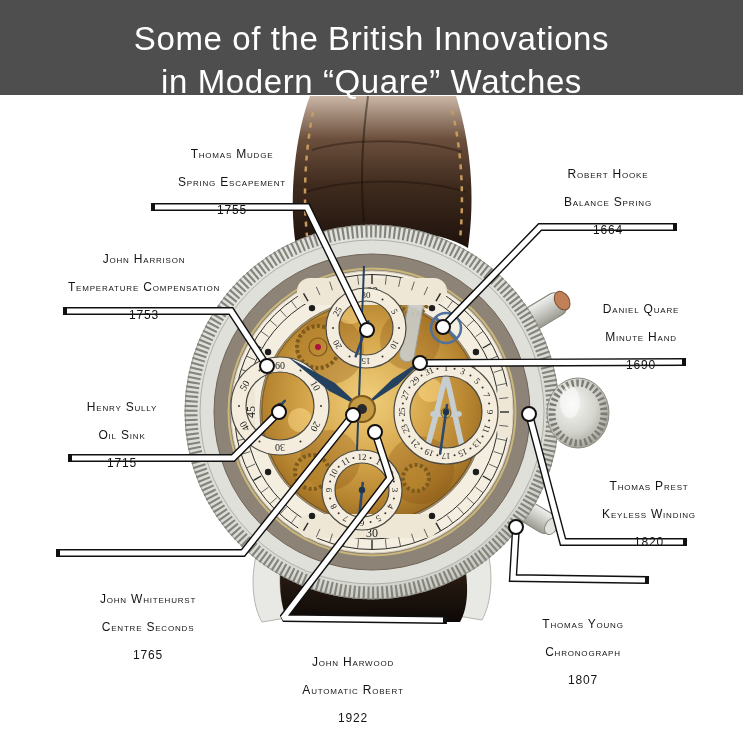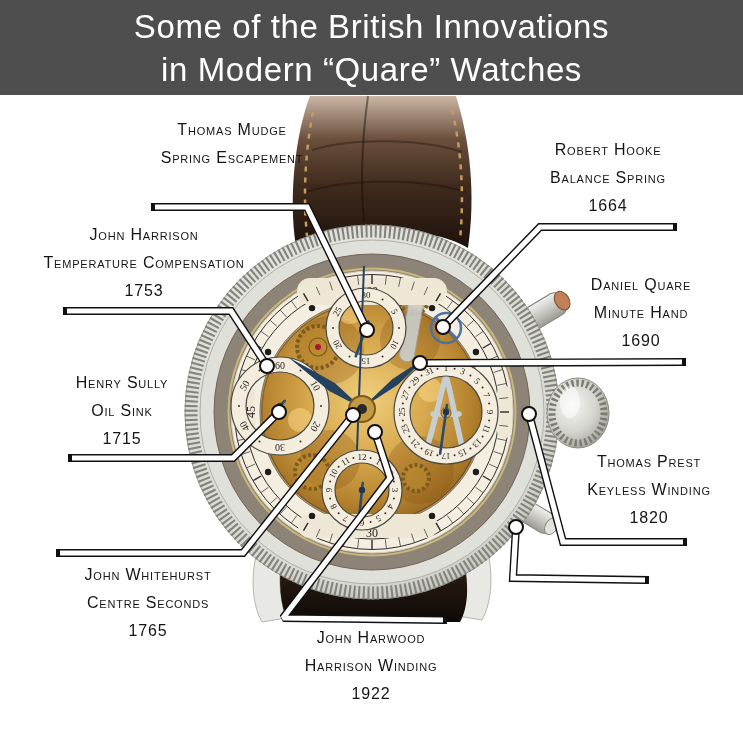--- a/index.html
+++ b/index.html
@@ -1,24 +1,24 @@
 <!DOCTYPE html>
 <html><head>
 <meta charset="utf-8">
 <style>
   html,body{margin:0;padding:0;background:#ffffff;}
   #stage{position:relative;width:743px;height:732px;overflow:hidden;background:#ffffff;
          font-family:"Liberation Sans",sans-serif;}
   #banner{position:absolute;top:0;left:0;width:743px;height:95px;background:#4e4e4e;
           color:#ffffff;text-align:center;font-weight:300;font-size:33px;line-height:43px;
-          letter-spacing:.6px;padding-top:5px;box-sizing:border-box;}
+          letter-spacing:.6px;padding-top:17px;box-sizing:border-box;}
   #watch-svg{position:absolute;left:0;top:0;}
   .callout{position:absolute;width:300px;margin-left:-150px;text-align:center;
-           font-variant:small-caps;font-size:16px;line-height:28px;letter-spacing:.8px;
-           color:#141414;}
+           font-variant:small-caps;font-size:12px;line-height:28px;letter-spacing:.8px;
+           color:#141414;margin-top:24px;}
   .lb{fill:none;stroke:#101010;stroke-width:8;stroke-linecap:square;stroke-linejoin:miter;stroke-miterlimit:2;}
   .lw{fill:none;stroke:#ffffff;stroke-width:5.2;stroke-linecap:butt;stroke-linejoin:miter;stroke-miterlimit:2;}
   .dot{fill:#ffffff;stroke:#101010;stroke-width:2;}
 </style>
 </head>
 <body>
 
 <div id="stage">
 
   <svg id="watch-svg" width="743" height="732" viewBox="0 0 743 732">
@@ -368,20 +368,21 @@
   </svg>
 
   <div id="banner">
     <div>Some of the British Innovations</div>
     <div>in Modern “Quare” Watches</div>
   </div>
 
   <div class="callout" style="left:232px;top:116px">
     <div>Thomas Mudge</div>
     <div>Spring Escapement</div>
+    <div>1755</div>
   </div>
   <div class="callout" style="left:608px;top:136px">
     <div>Robert Hooke</div>
     <div>Balance Spring</div>
     <div>1664</div>
   </div>
   <div class="callout" style="left:144px;top:221px">
     <div>John Harrison</div>
     <div>Temperature Compensation</div>
     <div>1753</div>
@@ -399,18 +400,23 @@
   <div class="callout" style="left:649px;top:448px">
     <div>Thomas Prest</div>
     <div>Keyless Winding</div>
     <div>1820</div>
   </div>
   <div class="callout" style="left:148px;top:561px">
     <div>John Whitehurst</div>
     <div>Centre Seconds</div>
     <div>1765</div>
   </div>
-  <div class="callout" style="left:371px;top:624px">
+  <div class="callout" style="left:583px;top:586px">
+    <div>Thomas Young</div>
+    <div>Chronograph</div>
+    <div>1807</div>
+  </div>
+  <div class="callout" style="left:353px;top:624px">
     <div>John Harwood</div>
-    <div>Harrison Winding</div>
+    <div>Automatic Robert</div>
     <div>1922</div>
   </div>
 </div>
 
 </body></html>

